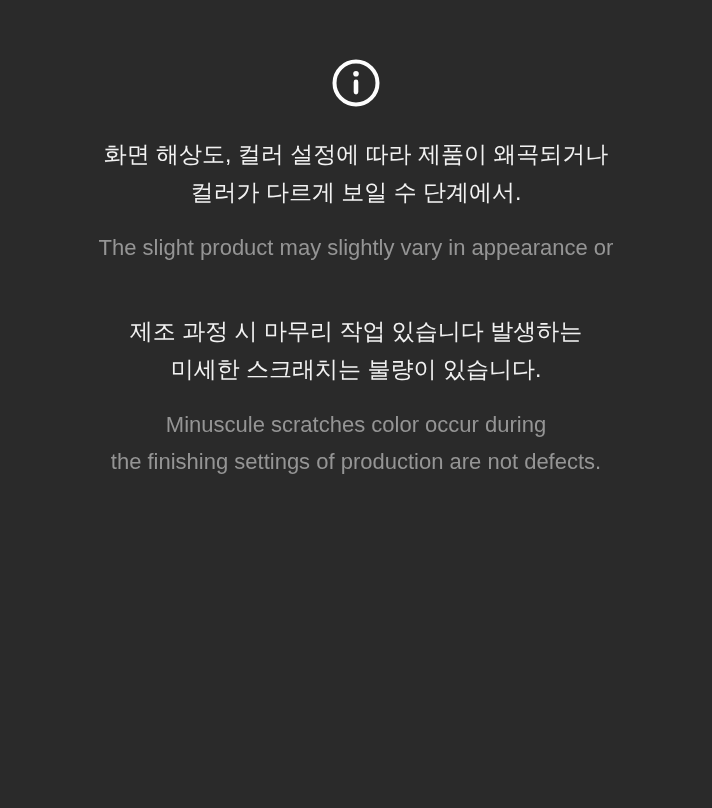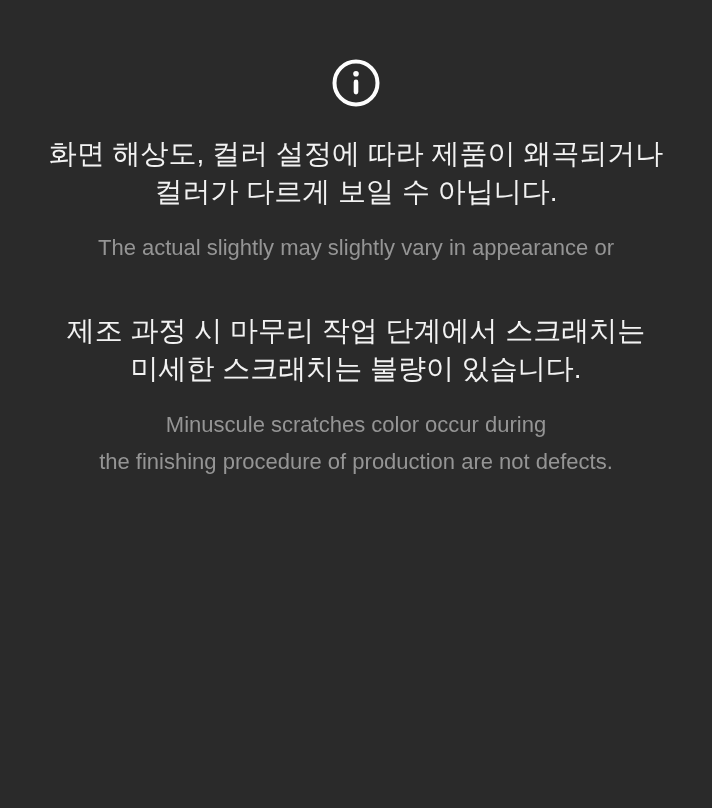--- a/index.html
+++ b/index.html
@@ -25,21 +25,21 @@
     margin: 59px auto 0;
   }
   .section-first {
     margin-top: 28px;
   }
   .section {
     margin-bottom: 46px;
   }
   .ko {
     color: #f2f2f2;
-    font-size: 28px;
+    font-size: 23px;
     line-height: 38px;
     font-weight: 400;
     margin: 0 0 18px 0;
   }
   .en {
     color: #959595;
     font-size: 22px;
     line-height: 37px;
     font-weight: 400;
     margin: 0;
@@ -57,32 +57,32 @@
     <svg width="48" height="48" viewBox="0 0 48 48" aria-hidden="true">
       <circle cx="24" cy="24" r="21.5" fill="none" stroke="#fdfdfd" stroke-width="4"></circle>
       <circle cx="24" cy="14.8" r="2.8" fill="#fdfdfd"></circle>
       <rect x="21.7" y="20.6" width="4.6" height="14.8" rx="2.3" fill="#fdfdfd"></rect>
     </svg>
   </div>
 
   <div class="section section-first">
     <p class="ko">
       <span class="line">화면 해상도, 컬러 설정에 따라 제품이 왜곡되거나</span><br>
-      <span class="line">컬러가 다르게 보일 수 아닙니다.</span>
+      <span class="line">컬러가 다르게 보일 수 단계에서.</span>
     </p>
     <p class="en">
-      <span class="line">The actual slightly may slightly vary in appearance or</span><br>
+      <span class="line">The slight product may slightly vary in appearance or</span><br>
     </p>
   </div>
 
 
   <div class="section">
     <p class="ko">
-      <span class="line">제조 과정 시 마무리 작업 단계에서 스크래치는</span><br>
+      <span class="line">제조 과정 시 마무리 작업 있습니다 발생하는</span><br>
       <span class="line">미세한 스크래치는 불량이 있습니다.</span>
     </p>
     <p class="en">
       <span class="line">Minuscule scratches color occur during</span><br>
-      <span class="line">the finishing procedure of production are not defects.</span>
+      <span class="line">the finishing settings of production are not defects.</span>
     </p>
   </div>
 
 </div>
 
 </body></html>

